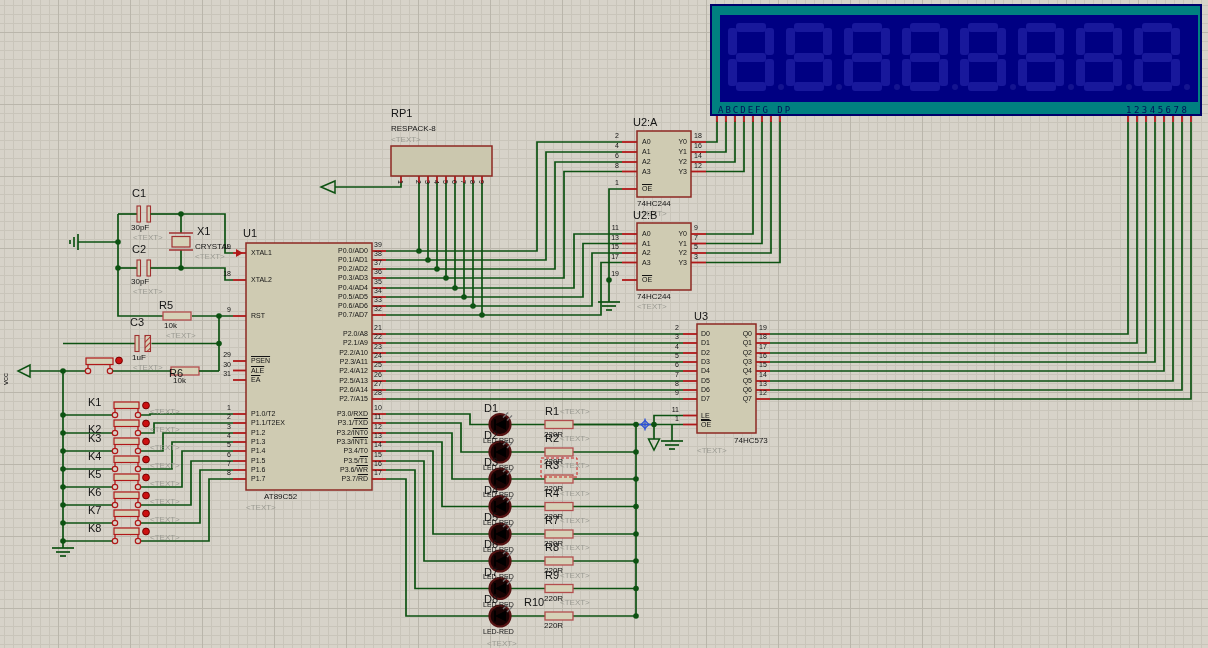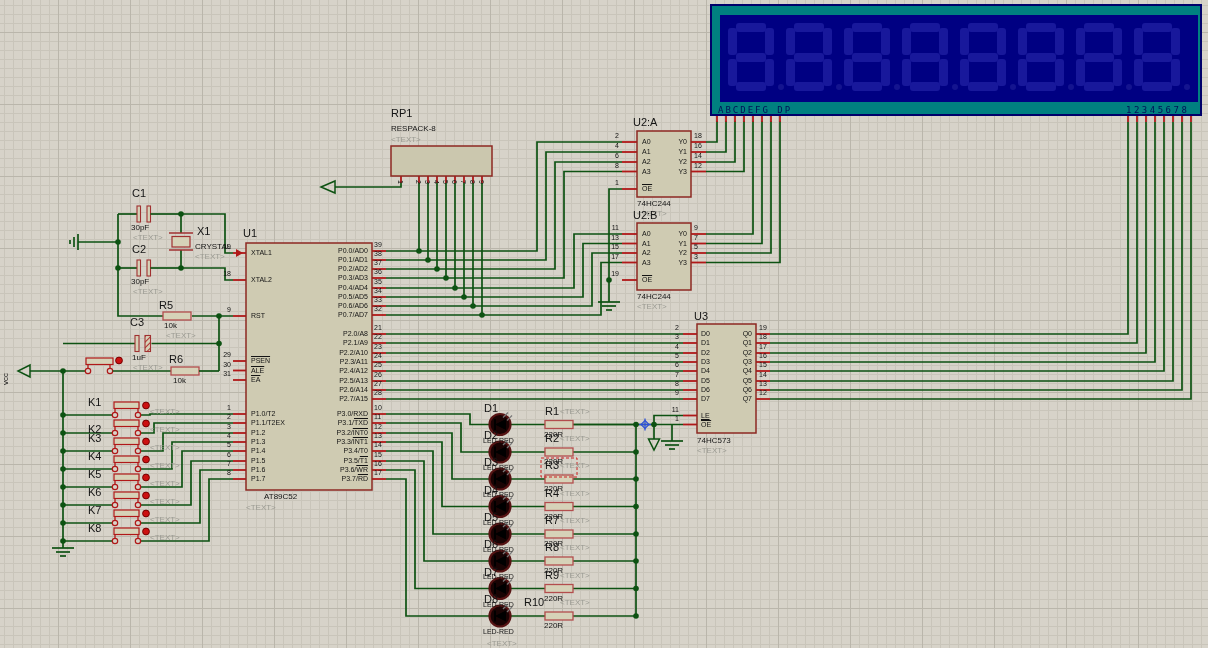--- a/index.html
+++ b/index.html
@@ -664,21 +664,21 @@
       <span class="t f7" style="left: 714px; top: 358px; width: 38px; text-align: right;">Q3</span>
       <span class="t f7" style="left: 759px; top: 361px;">15</span>
       <span class="t f7" style="left: 714px; top: 367px; width: 38px; text-align: right;">Q4</span>
       <span class="t f7" style="left: 759px; top: 371px;">14</span>
       <span class="t f7" style="left: 714px; top: 377px; width: 38px; text-align: right;">Q5</span>
       <span class="t f7" style="left: 759px; top: 380px;">13</span>
       <span class="t f7" style="left: 714px; top: 386px; width: 38px; text-align: right;">Q6</span>
       <span class="t f7" style="left: 759px; top: 389px;">12</span>
       <span class="t f7" style="left: 714px; top: 395px; width: 38px; text-align: right;">Q7</span>
       <span class="t f11" style="left: 694px; top: 311px;">U3</span>
-      <span class="t f8" style="left: 697px; top: 437px;">74HC573</span>
+      <span class="t f8" style="left: 734px; top: 437px;">74HC573</span>
       <span class="t f8 grey" style="left: 697px; top: 447px;">&lt;TEXT&gt;</span>
       <span class="t f11" style="left: 391px; top: 108px;">RP1</span>
       <span class="t f8" style="left: 391px; top: 125px;">RESPACK-8</span>
       <span class="t f8 grey" style="left: 391px; top: 136px;">&lt;TEXT&gt;</span>
       <span class="t f7 rot90" style="left: 404px; top: 180px;">1</span>
       <span class="t f7 rot90" style="left: 422px; top: 180px;">2</span>
       <span class="t f7 rot90" style="left: 431px; top: 180px;">3</span>
       <span class="t f7 rot90" style="left: 440px; top: 180px;">4</span>
       <span class="t f7 rot90" style="left: 449px; top: 180px;">5</span>
       <span class="t f7 rot90" style="left: 458px; top: 180px;">6</span>
@@ -747,20 +747,20 @@
       <span class="t f8 grey" style="left: 133px; top: 234px;">&lt;TEXT&gt;</span>
       <span class="t f11" style="left: 132px; top: 244px;">C2</span>
       <span class="t f8" style="left: 131px; top: 278px;">30pF</span>
       <span class="t f8 grey" style="left: 133px; top: 288px;">&lt;TEXT&gt;</span>
       <span class="t f11" style="left: 197px; top: 226px;">X1</span>
       <span class="t f8" style="left: 195px; top: 243px;">CRYSTAL</span>
       <span class="t f8 grey" style="left: 195px; top: 253px;">&lt;TEXT&gt;</span>
       <span class="t f11" style="left: 159px; top: 300px;">R5</span>
       <span class="t f8" style="left: 164px; top: 322px;">10k</span>
       <span class="t f8 grey" style="left: 166px; top: 332px;">&lt;TEXT&gt;</span>
-      <span class="t f11" style="left: 169px; top: 354px; text-align: center;">R6</span>
+      <span class="t f11" style="left: 169px; top: 368px; text-align: center;">R6</span>
       <span class="t f8" style="left: 173px; top: 377px;">10k</span>
       <span class="t f11" style="left: 130px; top: 317px;">C3</span>
       <span class="t f8" style="left: 132px; top: 354px;">1uF</span>
       <span class="t f8 grey" style="left: 133px; top: 364px;">&lt;TEXT&gt;</span>
       <span class="t f8 rotm90" style="left: 2px; top: 385px;">vcc</span>
     </div>
 </div>
 
 </body></html>

